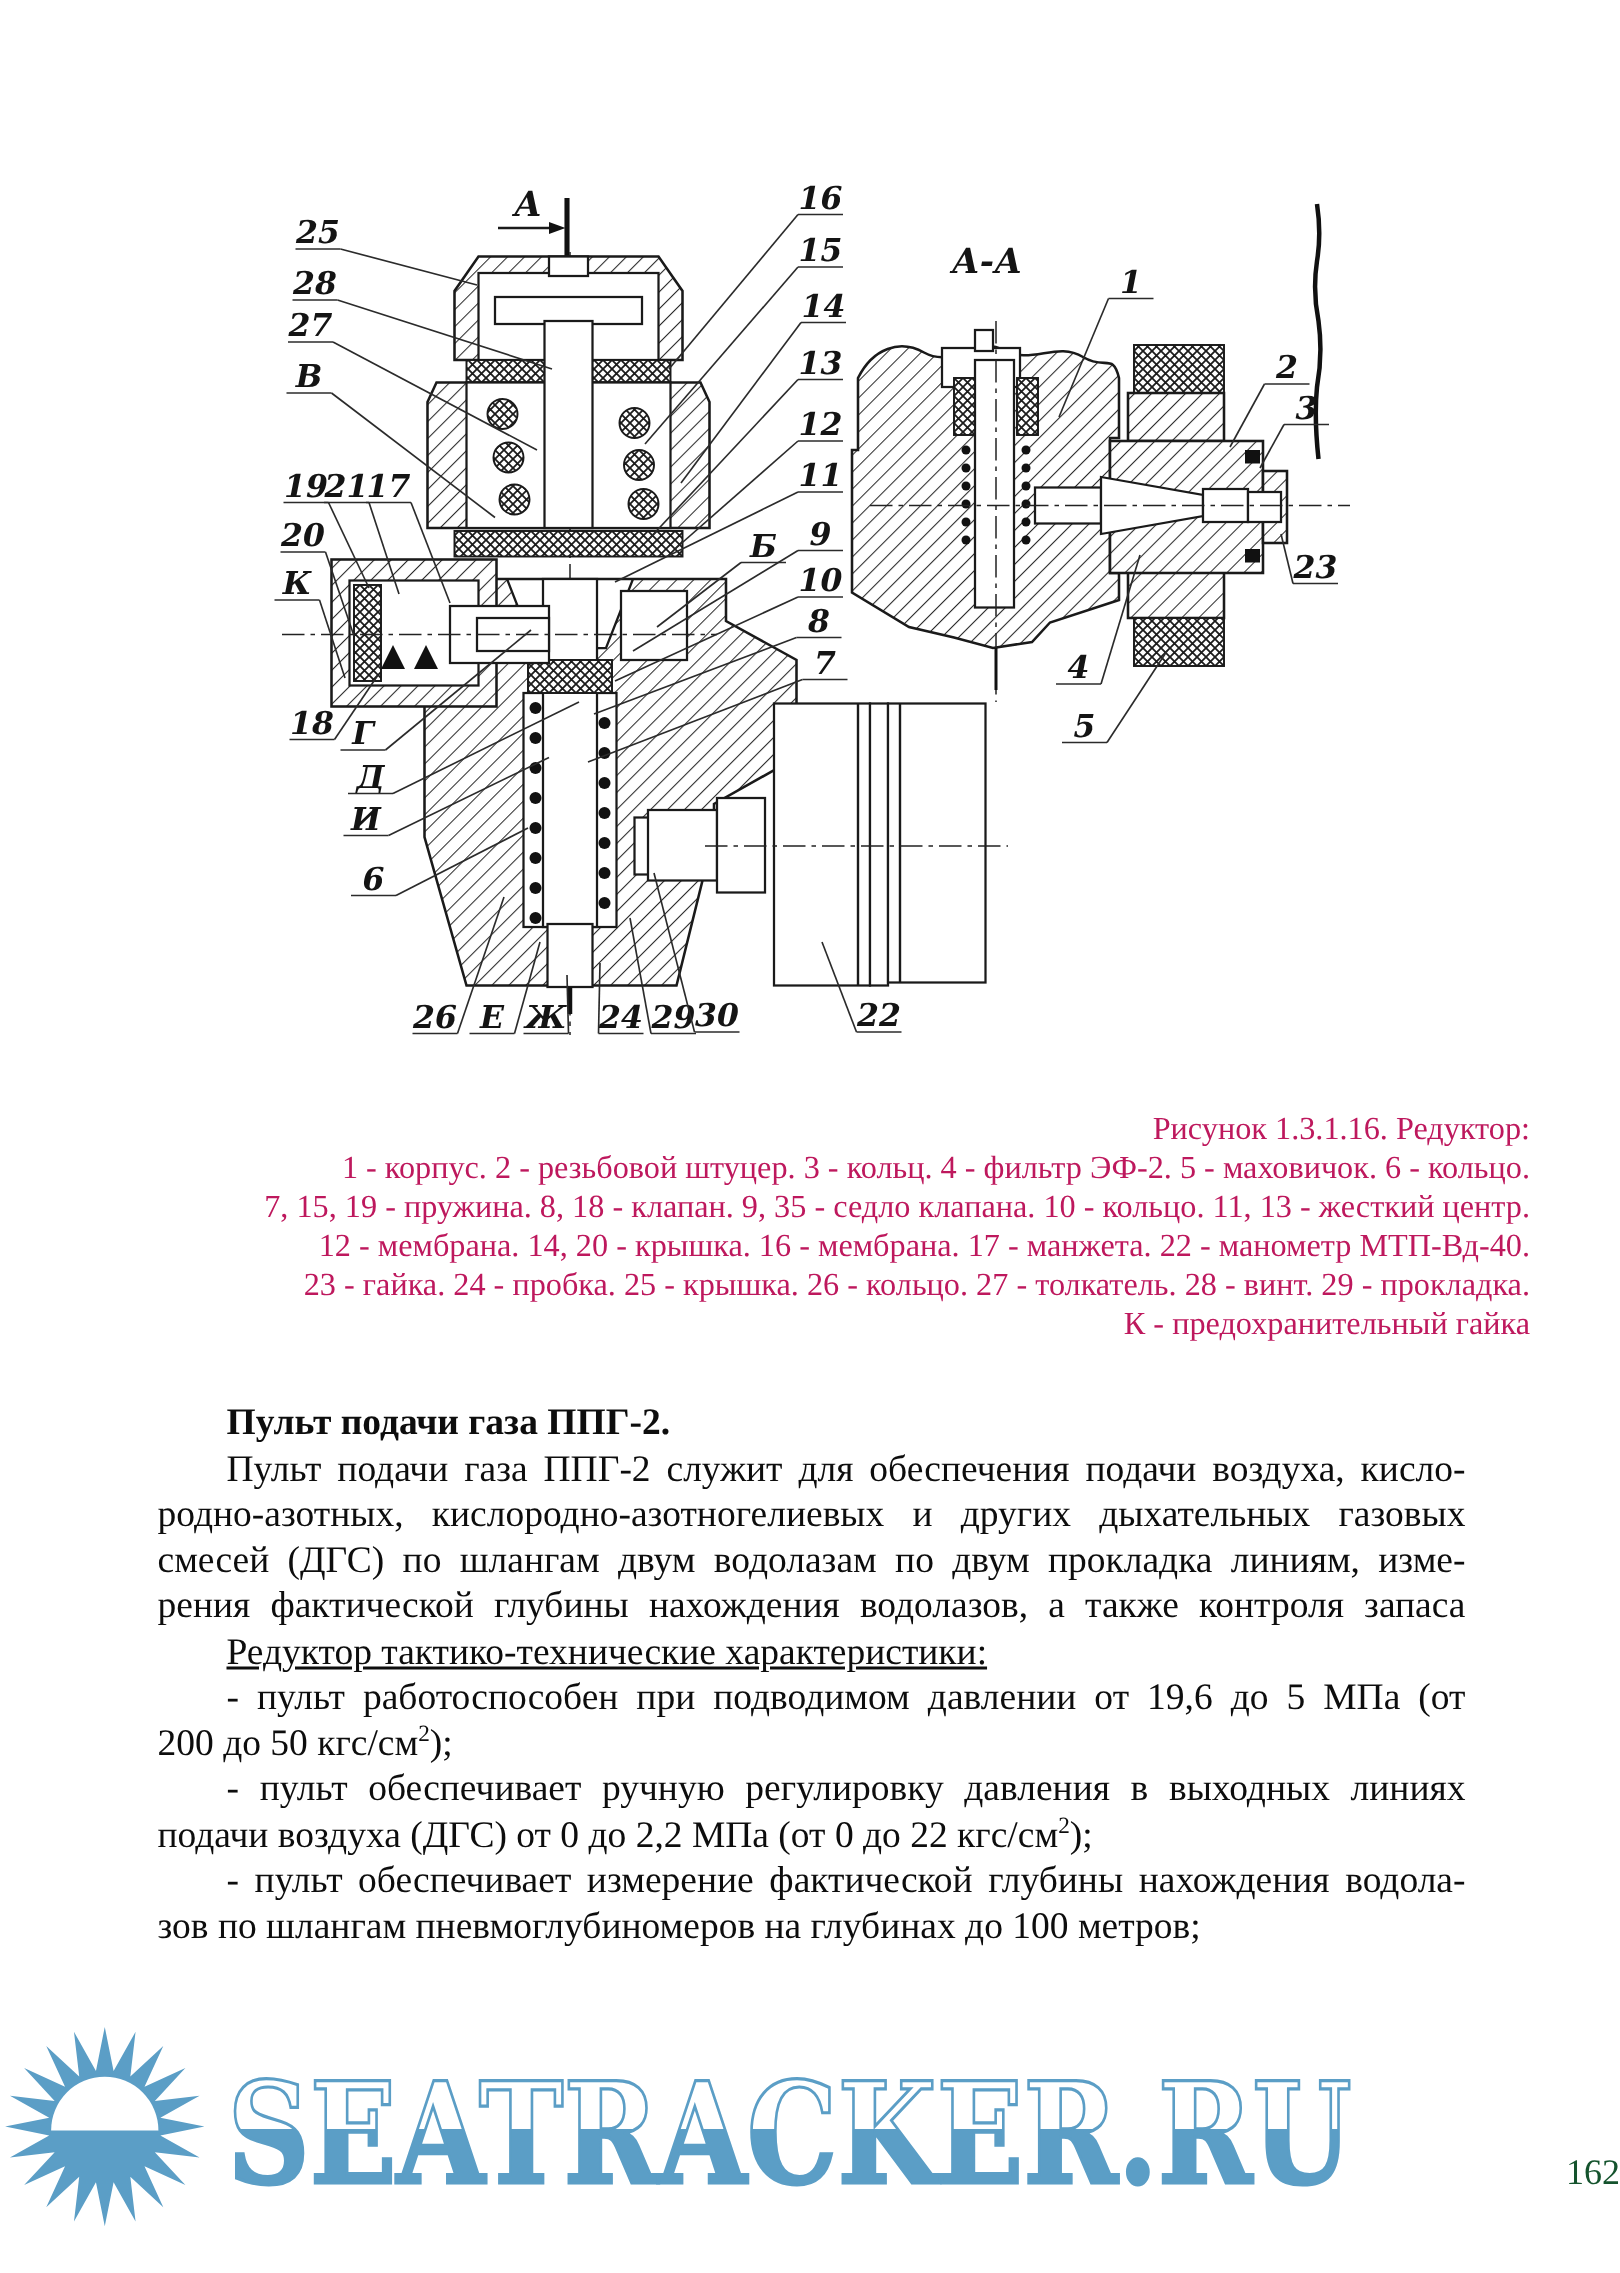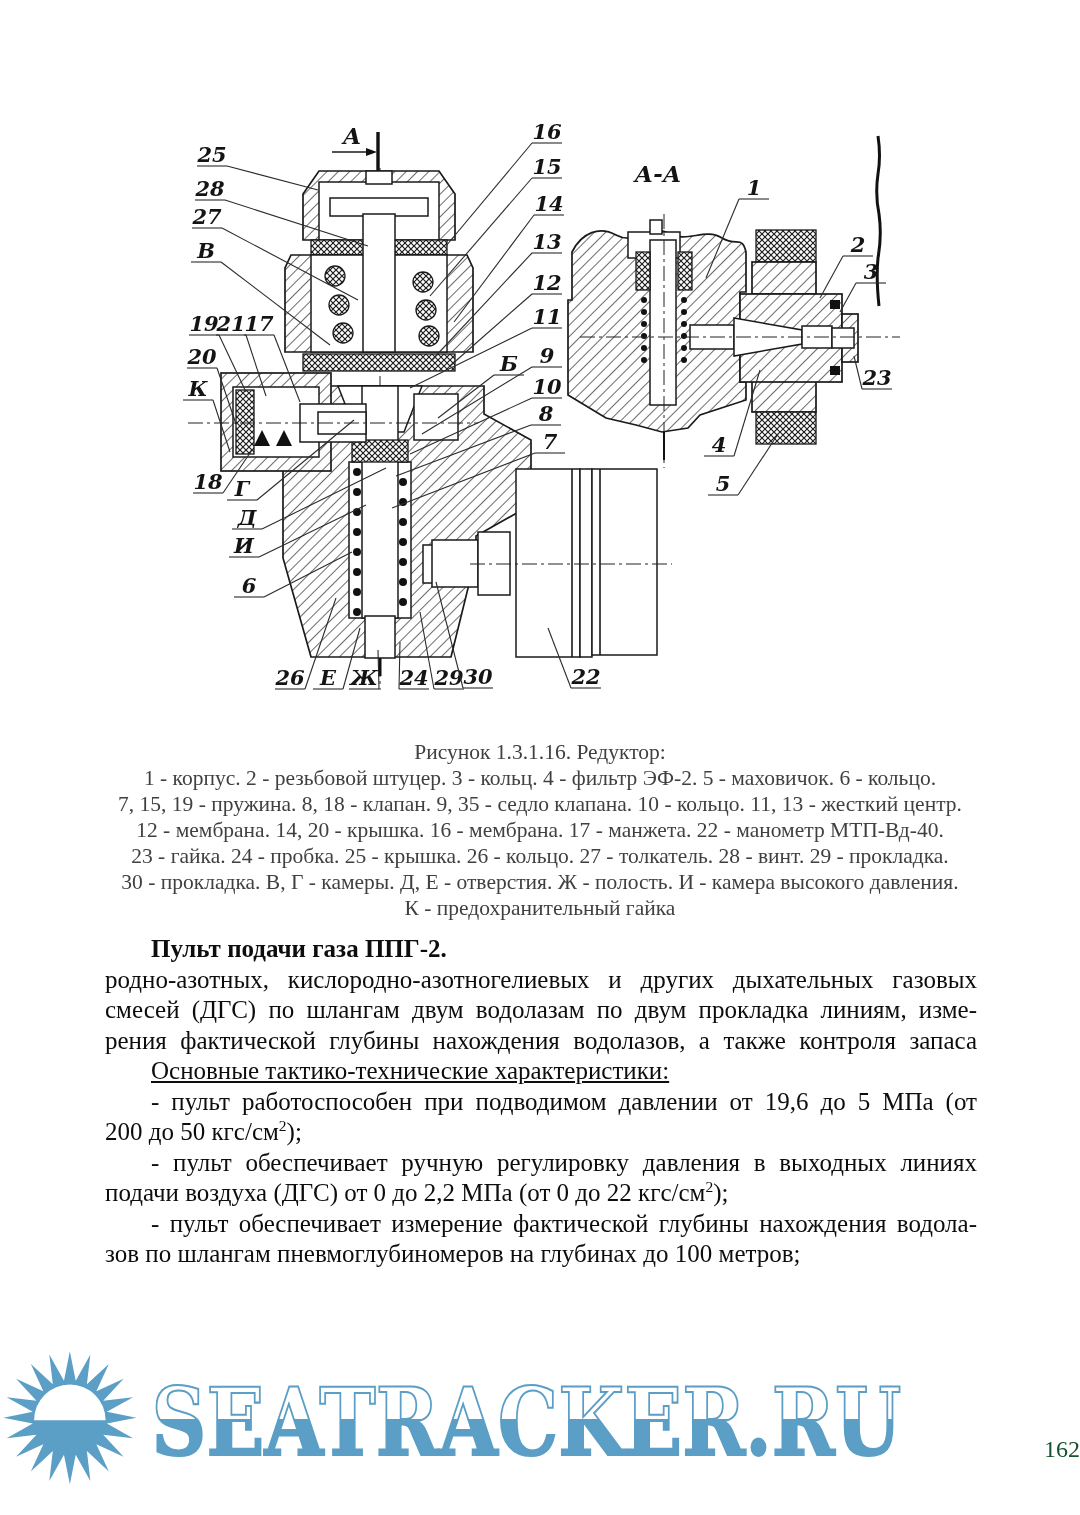--- a/index.html
+++ b/index.html
@@ -13,22 +13,22 @@
   .oln{fill:none;stroke:#1a1a1a;stroke-width:1.6;}
   .w{fill:#ffffff;stroke:#1a1a1a;stroke-width:1.5;}
   .h{fill:url(#hatch);stroke:#1a1a1a;stroke-width:1.7;}
   .x{fill:url(#xhatch);stroke:#1a1a1a;stroke-width:1.3;}
   .cl{stroke:#222;stroke-width:1;stroke-dasharray:15 4 3 4;fill:none;}
   .leader{stroke:#2b2b2b;stroke-width:1.1;}
   .figlabel{font:italic 700 21px "DejaVu Serif",serif;fill:#141414;text-anchor:middle;}
   .figlabel.big{font-size:23px;}
   
   .cap{
-    position:absolute;left:60px;top:739px;width:960px;text-align:center;
-    font-size:21.5px;line-height:26px;color:#404040;
+    position:absolute;left:60px;top:739px;width:960px;text-align:right;
+    font-size:21.5px;line-height:26px;color:#be185d;
   }
   
   .bodytext{
     position:absolute;left:105px;top:934px;width:872px;
     font-size:25px;line-height:30.5px;color:#0d0d0d;
   }
   .bt{white-space:normal;}
   .ind{text-indent:46px;}
   .jline{text-align:justify;text-align-last:justify;}
   .heading{font-weight:bold;}
@@ -293,30 +293,30 @@
       </g>
   </svg>
 </div>
 
 <div class="cap">
   <div>Рисунок 1.3.1.16. Редуктор:</div>
   <div>1 - корпус. 2 - резьбовой штуцер. 3 - кольц. 4 - фильтр ЭФ-2. 5 - маховичок. 6 - кольцо.</div>
   <div>7, 15, 19 - пружина. 8, 18 - клапан. 9, 35 - седло клапана. 10 - кольцо. 11, 13 - жесткий центр.</div>
   <div>12 - мембрана. 14, 20 - крышка. 16 - мембрана. 17 - манжета. 22 - манометр МТП-Вд-40.</div>
   <div>23 - гайка. 24 - пробка. 25 - крышка. 26 - кольцо. 27 - толкатель. 28 - винт. 29 - прокладка.</div>
-  <div>30 - прокладка. В, Г - камеры. Д, Е - отверстия. Ж - полость. И - камера высокого давления.</div>
   <div>К - предохранительный гайка</div>
 </div>
 
 <div class="bodytext">
   <div class="bt heading ind">Пульт подачи газа ППГ-2.</div>
+  <div class="bt jline ind">Пульт подачи газа ППГ-2 служит для обеспечения подачи воздуха, кисло-</div>
   <div class="bt jline">родно-азотных, кислородно-азотногелиевых и других дыхательных газовых</div>
   <div class="bt jline">смесей (ДГС) по шлангам двум водолазам по двум прокладка линиям, изме-</div>
   <div class="bt jline">рения фактической глубины нахождения водолазов, а также контроля запаса</div>
-  <div class="bt ind"><span class="ul-span">Основные тактико-технические характеристики:</span></div>
+  <div class="bt ind"><span class="ul-span">Редуктор тактико-технические характеристики:</span></div>
   <div class="bt jline ind">- пульт работоспособен при подводимом давлении от 19,6 до 5 МПа (от</div>
   <div class="bt"><span>200 до 50 кгс/см</span><sup>2</sup><span>);</span></div>
   <div class="bt jline ind">- пульт обеспечивает ручную регулировку давления в выходных линиях</div>
   <div class="bt"><span>подачи воздуха (ДГС) от 0 до 2,2 МПа (от 0 до 22 кгс/см</span><sup>2</sup><span>);</span></div>
   <div class="bt jline ind">- пульт обеспечивает измерение фактической глубины нахождения водола-</div>
   <div class="bt">зов по шлангам пневмоглубиномеров на глубинах до 100 метров;</div>
 </div>
 
 <div class="wm">
   <svg viewBox="0 1330 1080 185" xmlns="http://www.w3.org/2000/svg">

